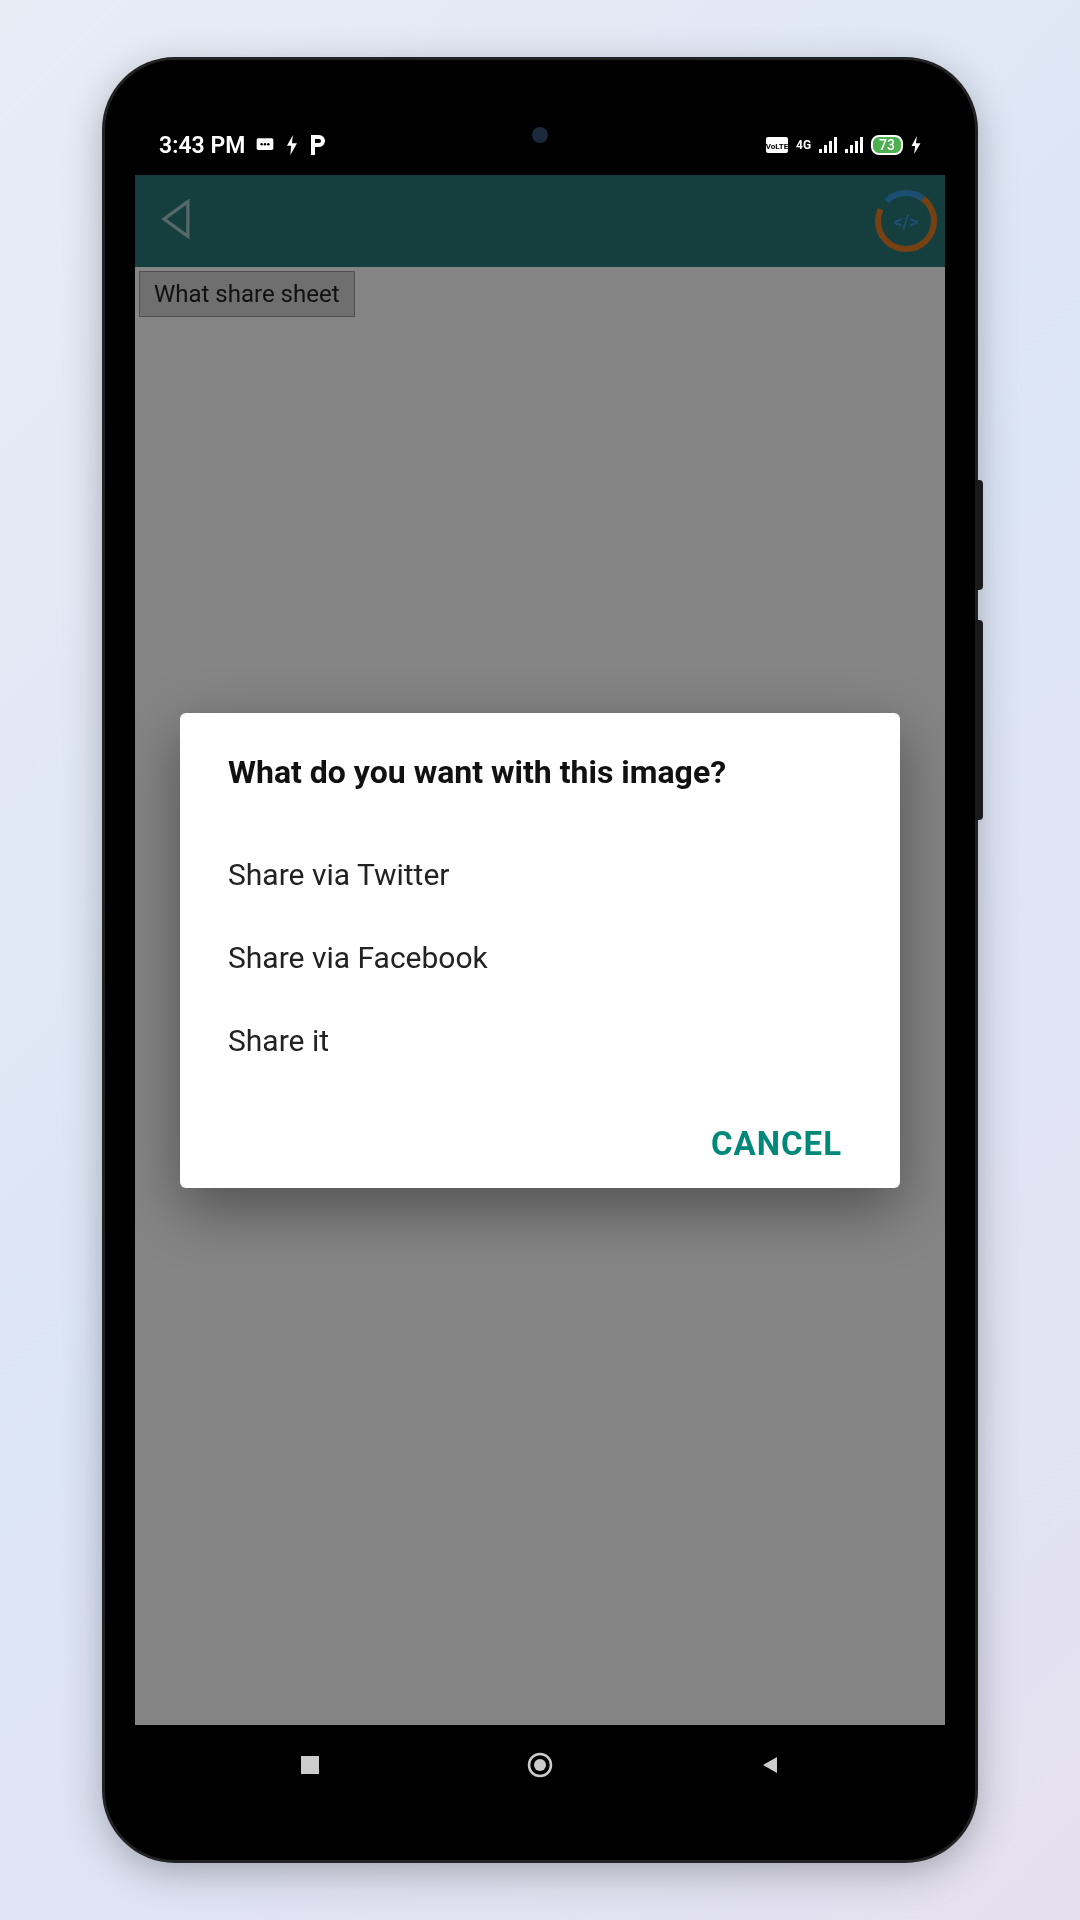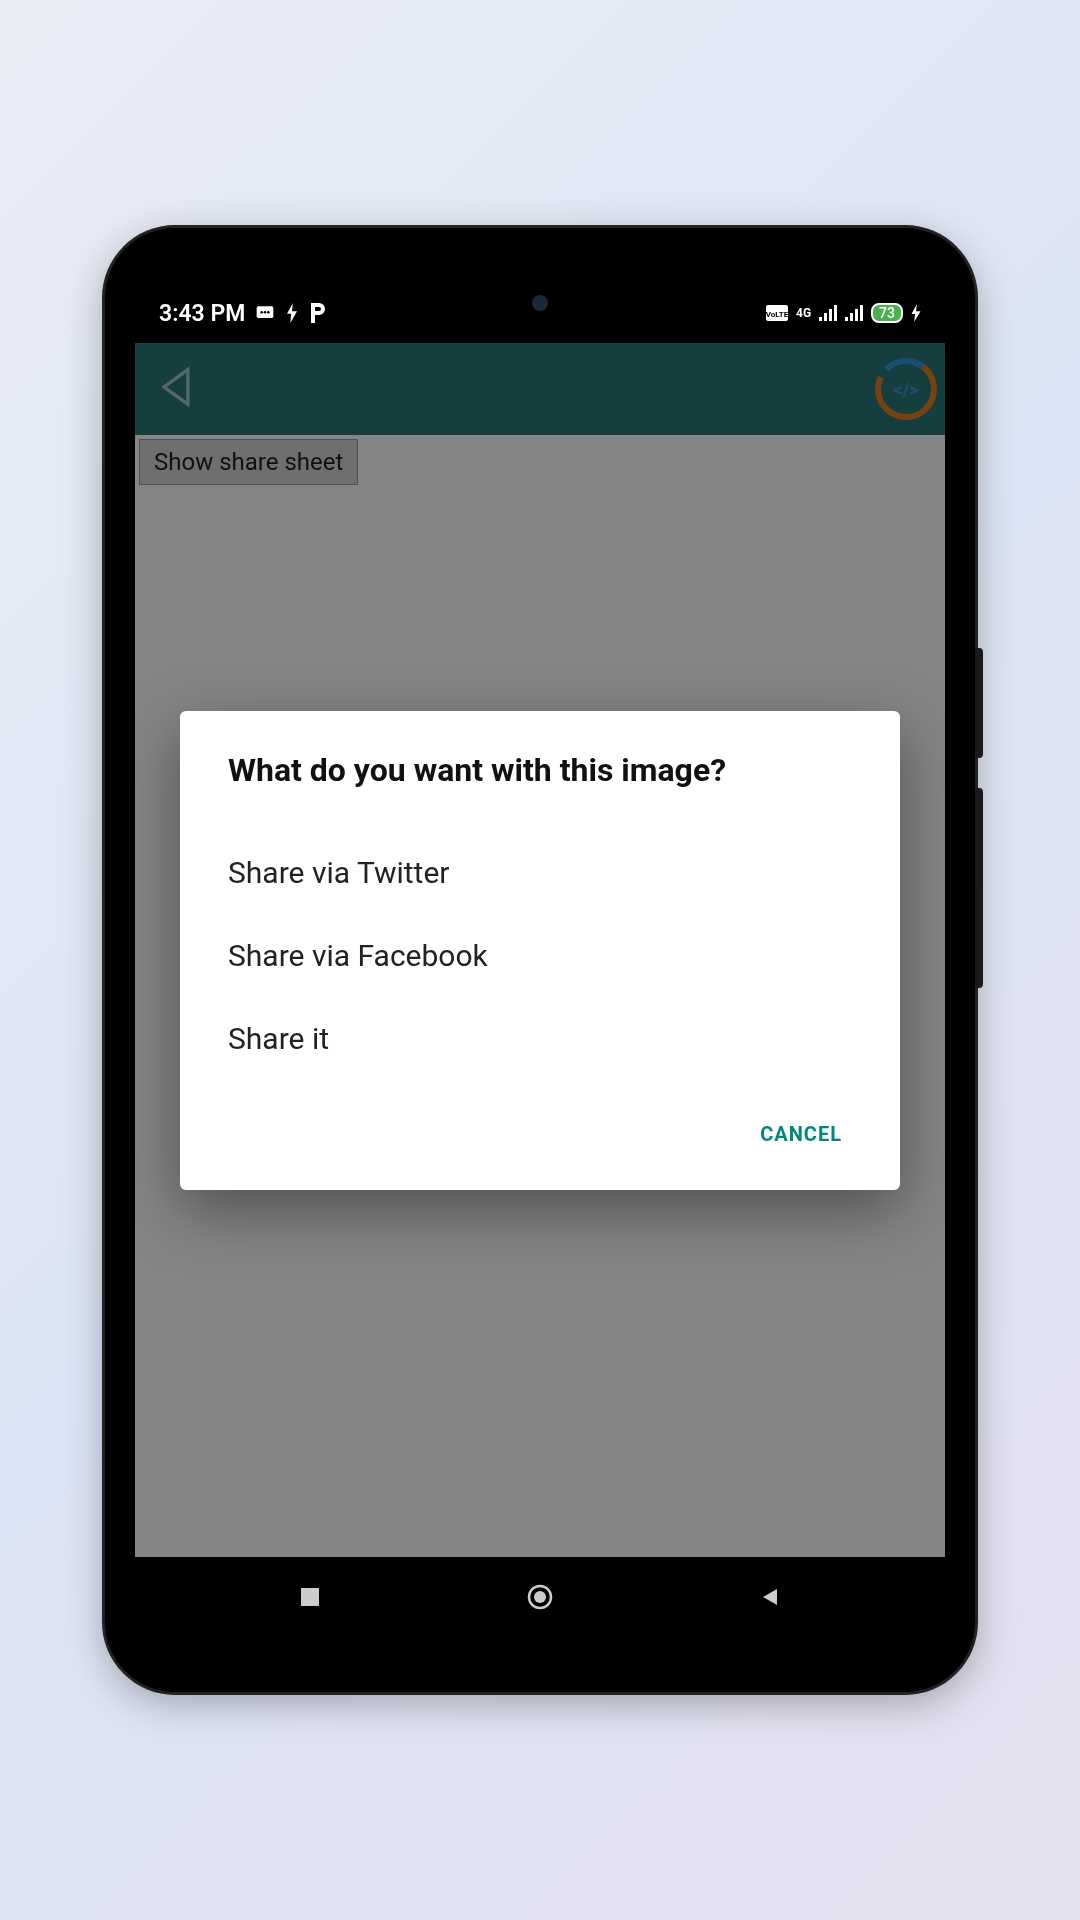--- a/index.html
+++ b/index.html
@@ -9,21 +9,21 @@
       background: linear-gradient(135deg, #e8ecf5 0%, #dce5f5 50%, #e5e0f0 100%);
       font-family: Roboto, -apple-system, sans-serif;
       display: flex;
       align-items: center;
       justify-content: center;
       position: relative;
       overflow: hidden;
     }
     .phone-frame {
       width: 870px;
-      height: 1464px;
+      height: 1800px;
       background: #000;
       border-radius: 70px;
       position: relative;
       box-shadow: 0 0 0 3px #222, 0 10px 40px rgba(0,0,0,0.3);
     }
     .phone-side-button {
       position: absolute;
       right: -8px;
       width: 8px;
       background: #1a1a1a;
@@ -138,41 +138,41 @@
       background: rgba(0,0,0,0.48);
       display: flex;
       align-items: center;
       justify-content: center;
     }
     .dialog {
       width: 720px;
       background: #fff;
       border-radius: 6px;
       box-shadow: 0 20px 60px rgba(0,0,0,0.4);
-      padding: 40px 48px 32px 48px;
+      padding: 40px 48px 13px 48px;
     }
     .dialog-title {
       font-size: 32px;
       font-weight: 700;
       color: #111;
       margin-bottom: 42px;
     }
     .dialog-option {
       font-size: 30px;
       color: #222;
       padding: 24px 0;
       cursor: pointer;
     }
     .dialog-actions {
       display: flex;
       justify-content: flex-end;
       margin-top: 30px;
     }
     .dialog-cancel {
-      font-size: 20px;
+      font-size: 33px;
       font-weight: 700;
       color: #00897b;
       letter-spacing: 1px;
       padding: 12px 10px;
       cursor: pointer;
     }
     .nav-bar {
       position: absolute;
       bottom: 0;
       left: 0;
@@ -262,21 +262,21 @@
       <span class="app-logo">
         <svg viewBox="0 0 70 70">
             <circle cx="35" cy="35" r="28" fill="none" stroke="#e67e22" stroke-width="6" stroke-dasharray="100 40"></circle>
             <circle cx="35" cy="35" r="28" fill="none" stroke="#3498db" stroke-width="6" stroke-dasharray="40 140" stroke-dashoffset="-110"></circle>
             <text x="35" y="42" font-size="18" text-anchor="middle" fill="#3498db" font-weight="bold">&lt;/&gt;</text>
           </svg>
       </span>
     </div>
 
     <div class="content-area">
-      <div class="share-button">Show share sheet</div>
+      <div class="share-button">What share sheet</div>
     </div>
 
     <div class="overlay">
       <div class="dialog">
         <div class="dialog-title">What do you want with this image?</div>
         <div class="dialog-option">Share via Twitter</div>
         <div class="dialog-option">Share via Facebook</div>
         <div class="dialog-option">Share it</div>
         <div class="dialog-actions">
           <div class="dialog-cancel">CANCEL</div>

